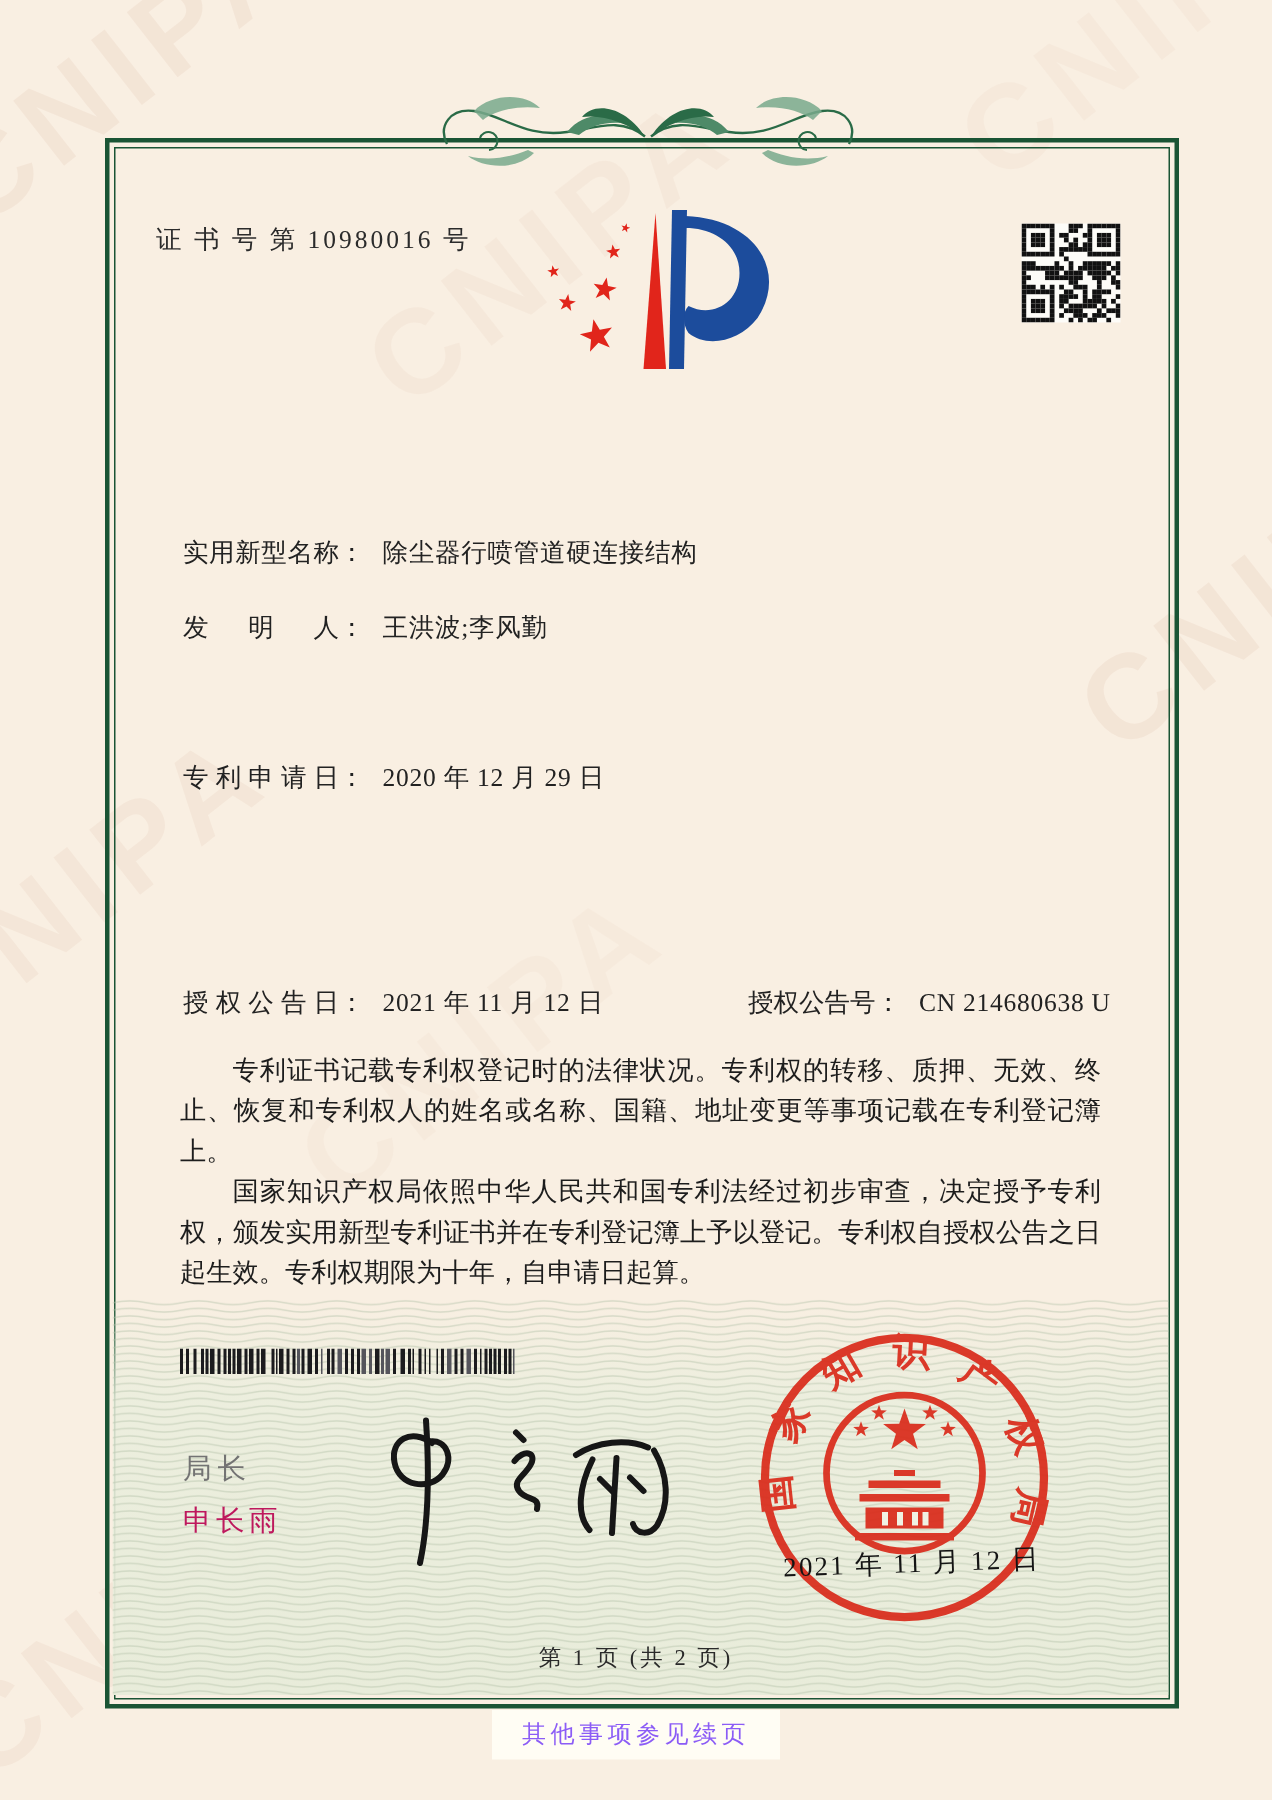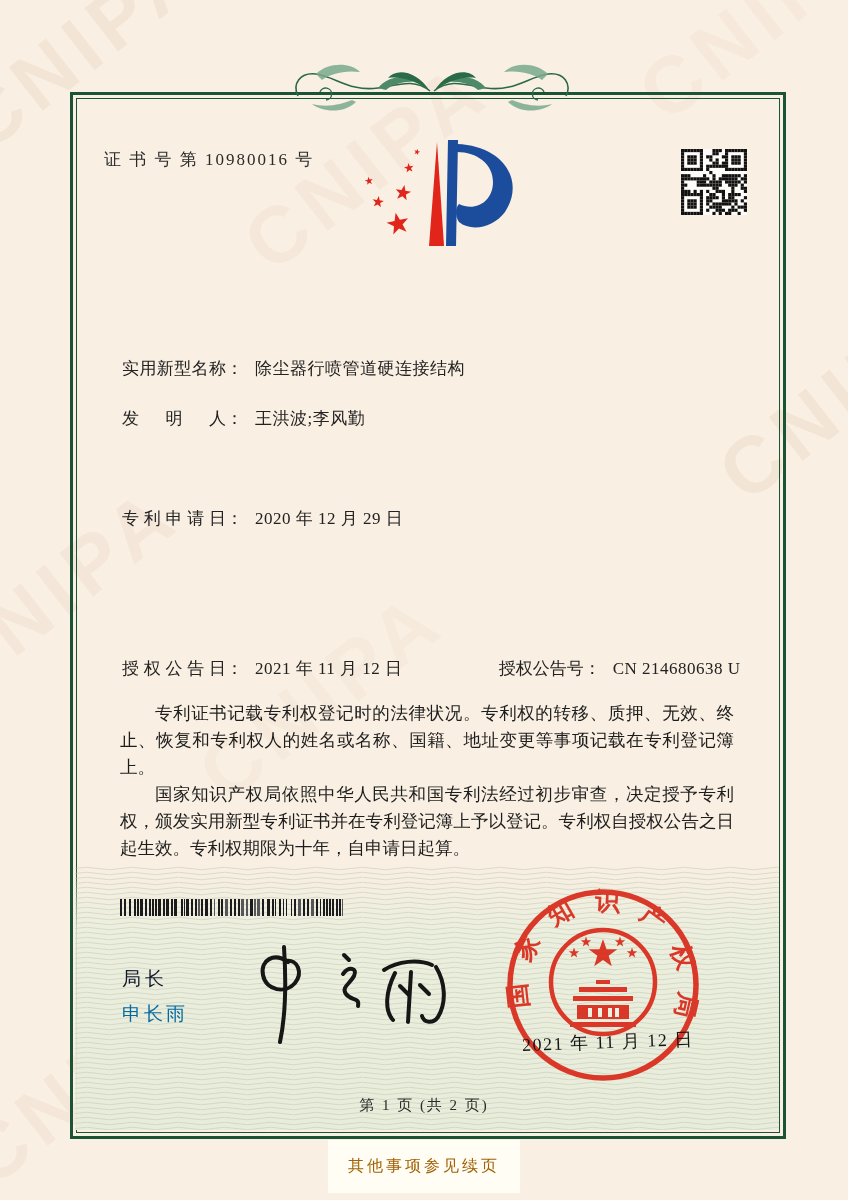--- a/index.html
+++ b/index.html
@@ -31,32 +31,32 @@
   .flabel{display:inline-block;width:104px;text-align:justify;text-align-last:justify;}
   .fcolon{display:inline-block;margin-right:12px;}
   .fval{letter-spacing:0.5px;}
   .grant2{margin-left:96px;}
   
   .paras{position:absolute;left:120px;top:700px;width:614px;font-size:17.5px;line-height:27px;color:#1d1d1d;text-align:justify;}
   .paras p{margin:0;text-indent:2em;}
   
   .band{position:absolute;left:75px;top:866px;width:704px;height:264px;}
   .barcode{position:absolute;left:120px;top:899px;width:228px;height:17px;}
-  .officer-title{position:absolute;left:122px;top:966px;font-size:19px;letter-spacing:4px;color:#0f172a;}
-  .officer-name{position:absolute;left:122px;top:1001px;font-size:19px;letter-spacing:3px;color:#0369a1;}
+  .officer-title{position:absolute;left:122px;top:966px;font-size:19px;letter-spacing:4px;color:#737373;}
+  .officer-name{position:absolute;left:122px;top:1001px;font-size:19px;letter-spacing:3px;color:#be185d;}
   .signature{position:absolute;left:246px;top:942px;width:215px;height:105px;}
   .seal{position:absolute;left:503px;top:885px;width:200px;height:200px;}
   .seal-date{
     position:absolute;left:522px;top:1030px;font-size:18px;font-weight:500;
     letter-spacing:1.5px;color:#141414;transform:rotate(-2deg);white-space:nowrap;
   }
   .page-info{position:absolute;left:0;top:1096px;width:848px;text-align:center;font-size:15px;letter-spacing:2px;color:#2a2a2a;}
   .cont-note{
     position:absolute;left:50%;top:1140px;transform:translateX(-50%);
-    background:#fffdf4;padding:16px 20px;font-size:16px;letter-spacing:3px;color:#a16207;
+    background:#fffdf4;padding:6px 20px;font-size:16px;letter-spacing:3px;color:#8b5cf6;
   }
 </style>
 </head>
 <body>
 
 <div class="page">
 
   <svg width="0" height="0" style="position:absolute">
     <defs>
       <path id="st" d="M0,-10 L2.35,-3.24 9.51,-3.09 3.8,1.24 5.88,8.09 0,4 -5.88,8.09 -3.8,1.24 -9.51,-3.09 -2.35,-3.24 Z"></path>

